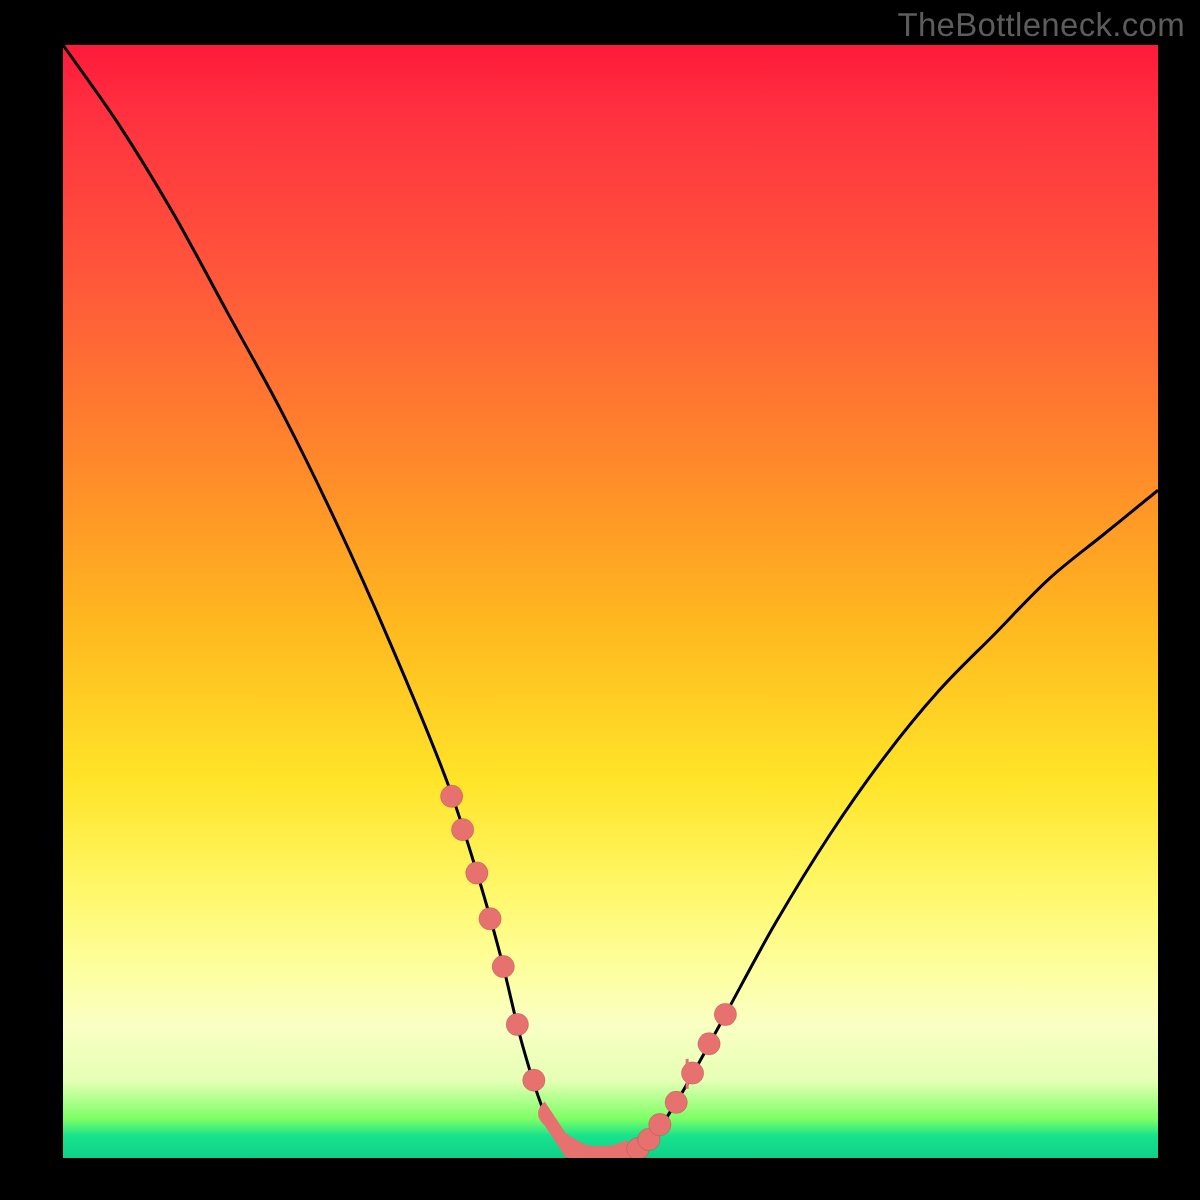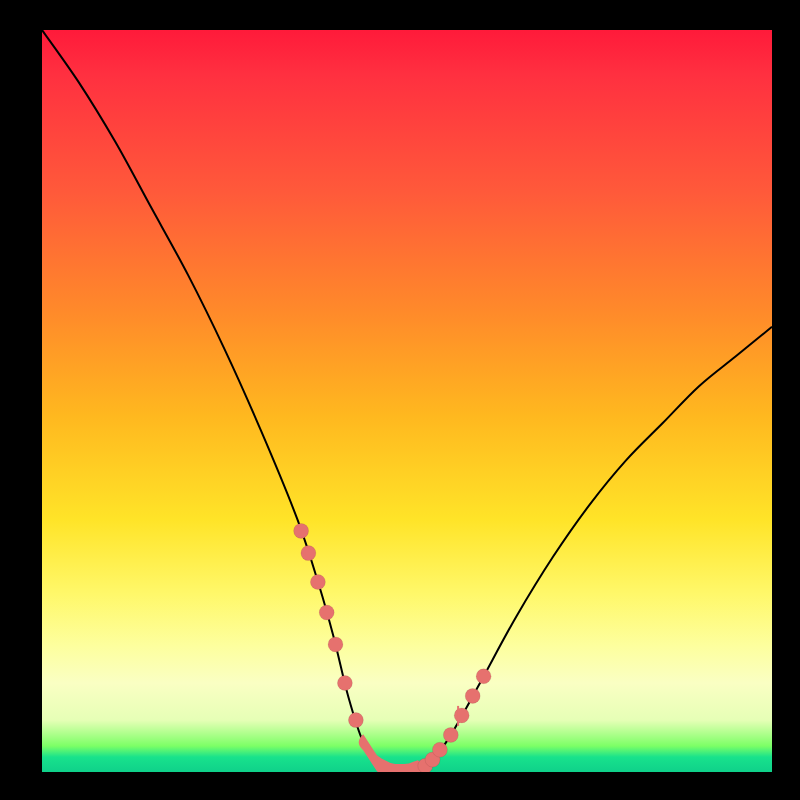--- a/index.html
+++ b/index.html
@@ -75,20 +75,21 @@
   }
   .curve line.tick {
     stroke: #e6716e;
     stroke-width: 2;
   }
 </style>
 </head>
 <body>
 
 <div class="frame">
+  <div class="watermark">TheBottleneck.com</div>
 
   <div class="plot-area">
     <svg class="curve" viewBox="0 0 730 742" preserveAspectRatio="none">
       <path class="main" d="M 0.0 0.0 C 6.1 8.7 24.3 33.4 36.5 51.9 C 48.7 70.5 60.8 90.3 73.0 111.3 C 85.2 132.3 97.3 155.8 109.5 178.1 C 121.7 200.3 133.8 221.4 146.0 244.9 C 158.2 268.4 170.3 293.1 182.5 319.1 C 194.7 345.0 206.8 372.2 219.0 400.7 C 231.2 429.1 245.8 463.8 255.5 489.7 C 265.2 515.7 271.3 536.7 277.4 556.5 C 283.5 576.3 287.1 589.9 292.0 608.4 C 296.9 627.0 301.7 650.5 306.6 667.8 C 311.5 685.1 316.3 701.2 321.2 712.3 C 326.1 723.5 330.9 729.6 335.8 734.6 C 340.7 739.5 345.5 740.8 350.4 742.0 C 355.3 743.2 358.9 743.2 365.0 742.0 C 371.1 740.8 379.6 740.8 386.9 734.6 C 394.2 728.4 400.3 718.5 408.8 704.9 C 417.3 691.3 427.1 672.7 438.0 653.0 C 448.9 633.2 462.3 607.2 474.5 586.2 C 486.7 565.2 498.8 545.4 511.0 526.8 C 523.2 508.3 535.3 491.0 547.5 474.9 C 559.7 458.8 571.8 444.0 584.0 430.4 C 596.2 416.8 608.3 405.6 620.5 393.3 C 632.7 380.9 644.8 367.3 657.0 356.2 C 669.2 345.0 681.3 336.4 693.5 326.5 C 705.7 316.6 723.9 301.7 730.0 296.8"></path>
       <path class="blob" d="M 321.2 704.3 L 325.8 711.3 L 330.3 718.2 L 334.9 725.2 L 339.5 728.4 L 344.0 730.8 L 348.6 733.1 L 353.1 734.0 L 357.7 734.0 L 362.3 734.0 L 366.8 733.4 L 371.4 731.8 L 375.9 730.3 Q 384.9 738.3 375.9 746.3 L 371.4 747.8 L 366.8 749.4 L 362.3 750.0 L 357.7 750.0 L 353.1 750.0 L 348.6 749.1 L 344.0 746.8 L 339.5 744.4 L 334.9 741.2 L 330.3 734.2 L 325.8 727.3 L 321.2 720.3 Q 312.2 712.3 321.2 704.3 Z"></path>
       <g>
           <circle class="bead" cx="259.1" cy="500.9" r="7.5"></circle>
           <circle class="bead" cx="266.4" cy="523.1" r="7.5"></circle>
           <circle class="bead" cx="275.9" cy="552.0" r="7.5"></circle>
           <circle class="bead" cx="284.7" cy="582.5" r="7.5"></circle>

